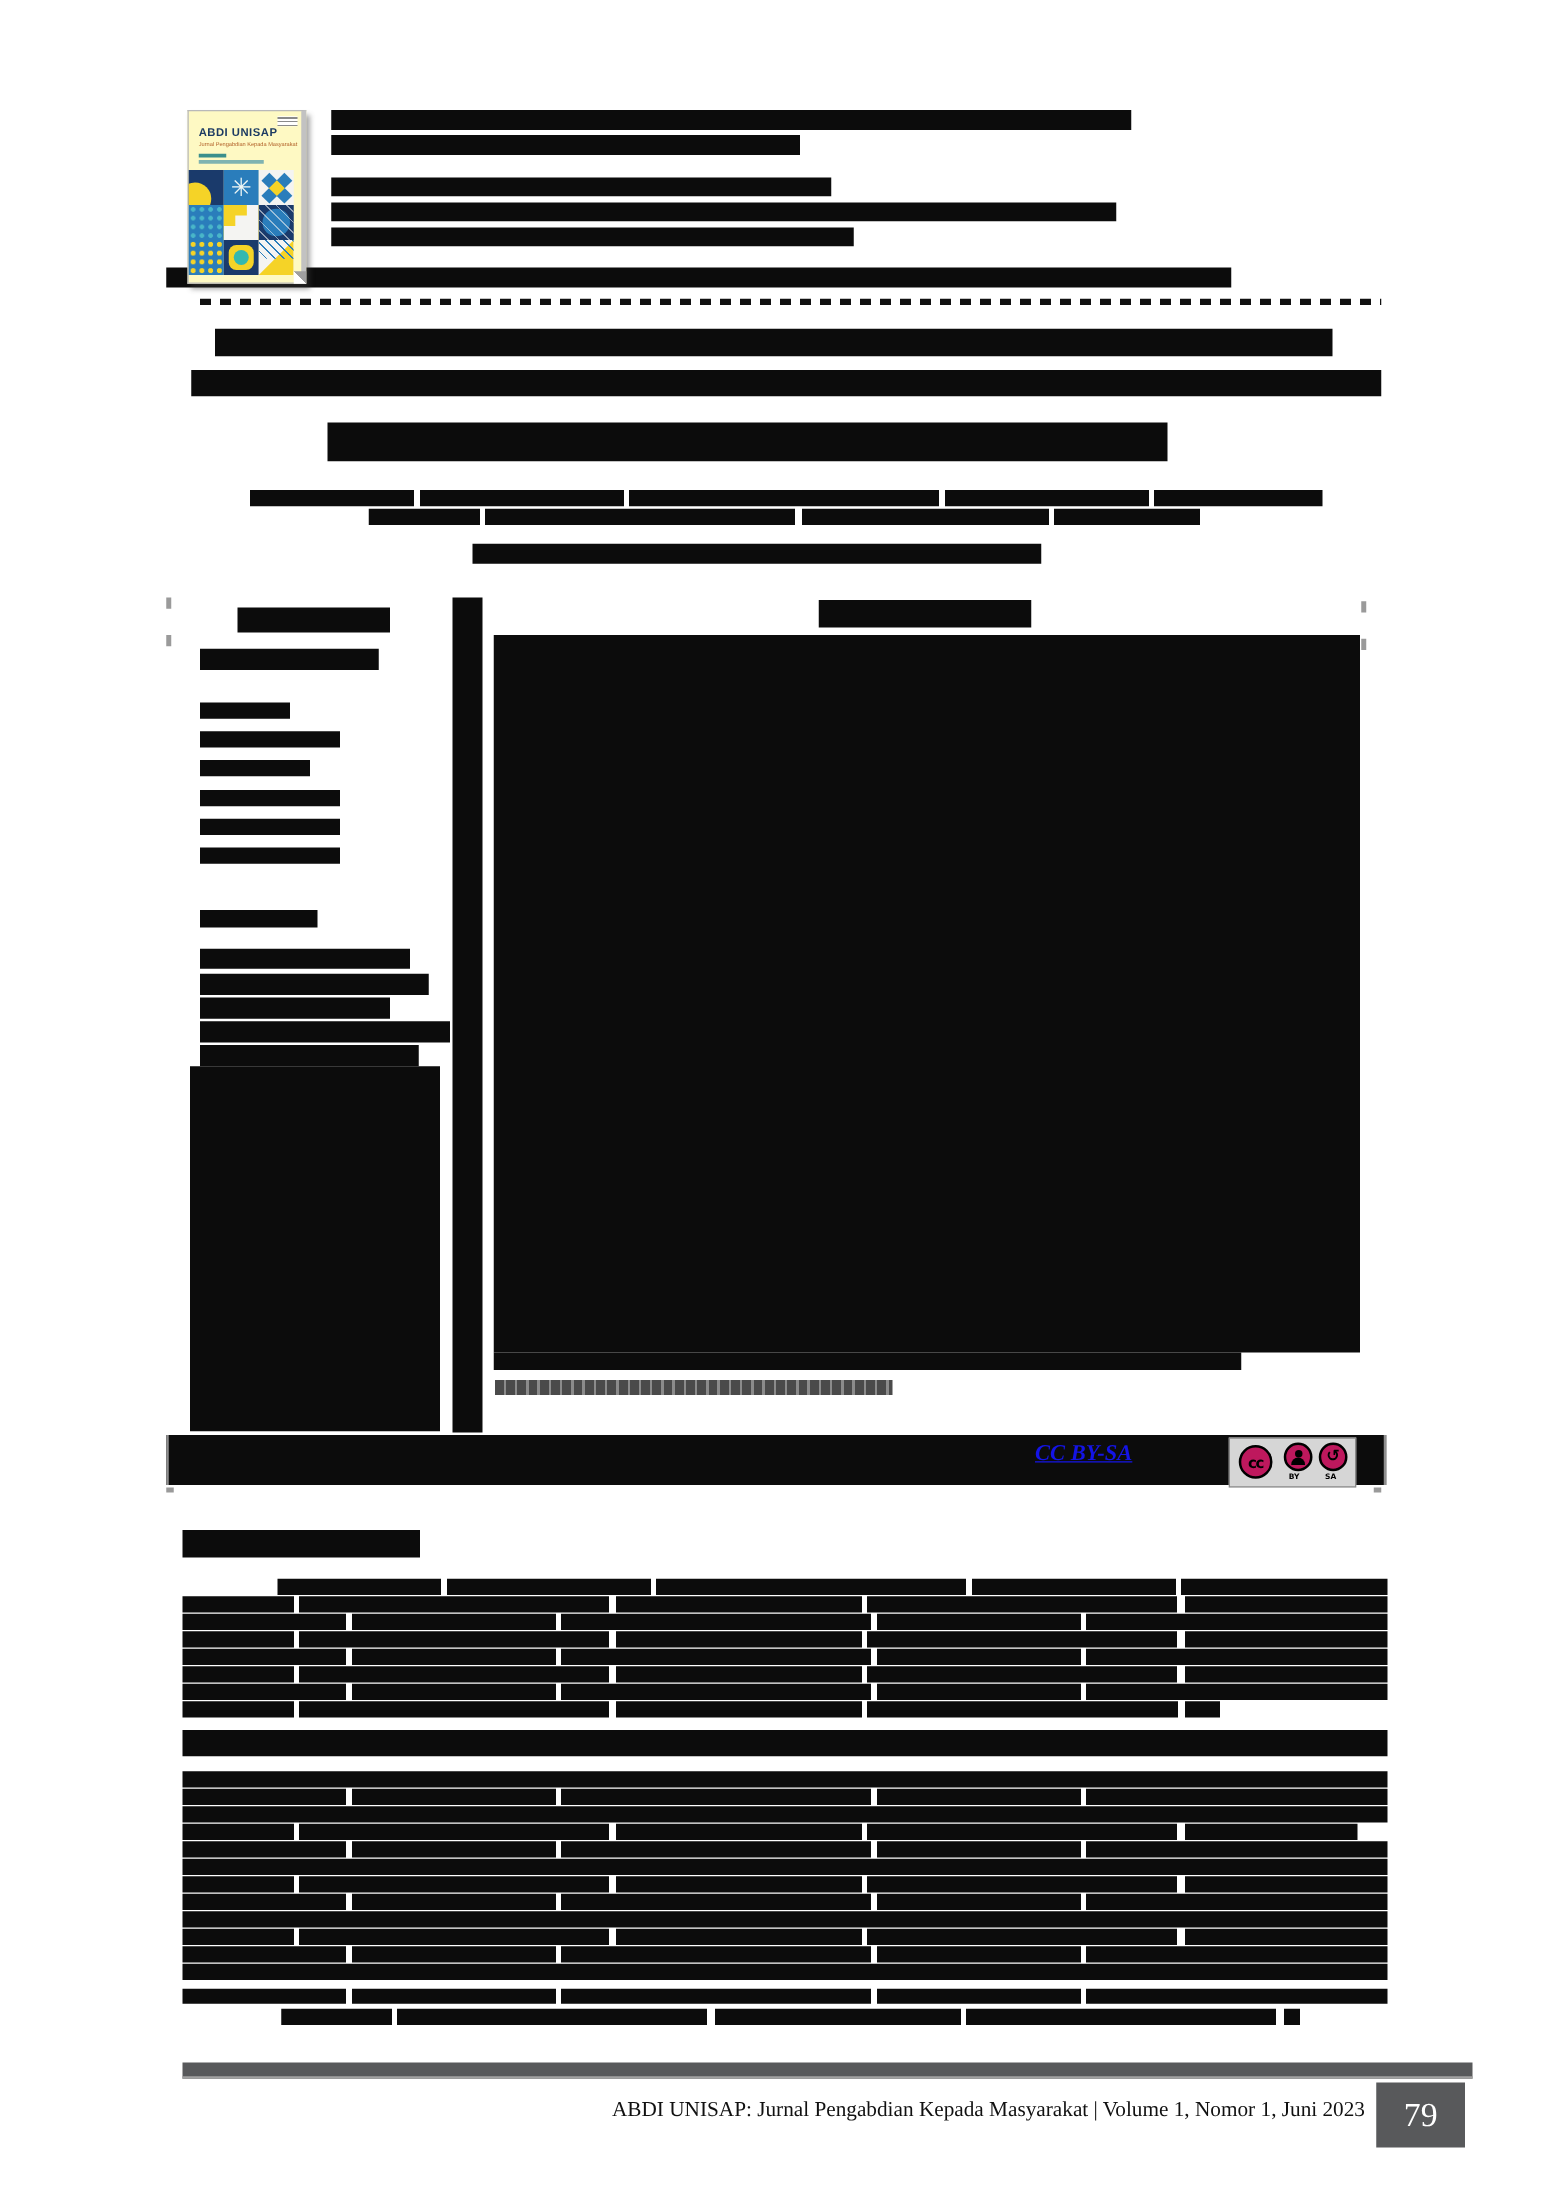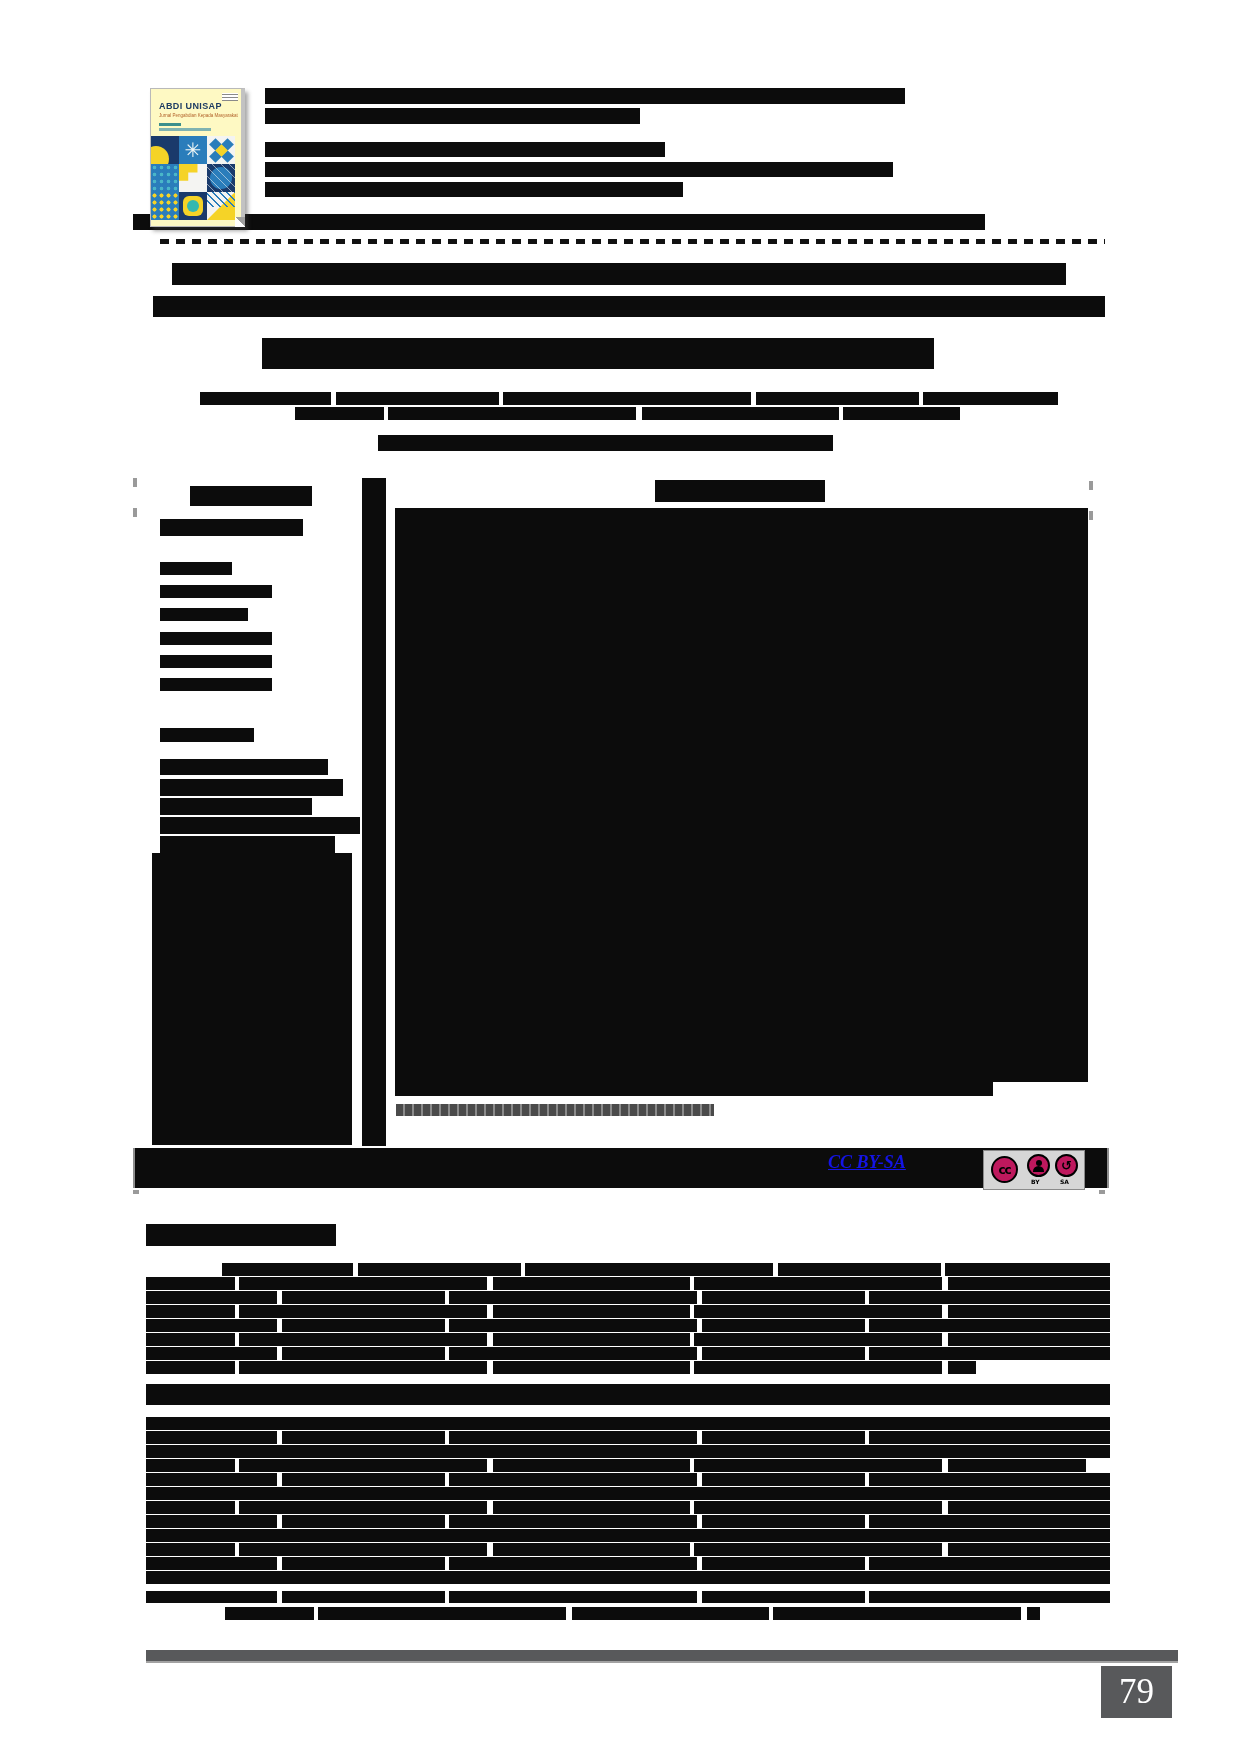--- a/index.html
+++ b/index.html
@@ -73,21 +73,21 @@
   .p-head{width:6px;height:6px;border-radius:50%;background:#000;margin:1px auto 0;}
   .p-body{width:11px;height:6px;border-radius:6px 6px 0 0;background:#000;margin:0 auto;}
   .cc-lbl{position:absolute;top:27px;font-family:"DejaVu Sans",sans-serif;font-size:6px;font-weight:bold;color:#000;}
   
   #foot-rule{position:absolute;left:146px;top:1650px;width:1032px;height:11px;background:#58595b;
          border-bottom:2px solid #a2a2a2;}
   #foot-text{position:absolute;left:146px;top:1678px;width:946px;text-align:right;
          font-family:"Liberation Serif",serif;font-size:17px;color:#111;}
   #page-box{position:absolute;left:1101px;top:1666px;width:71px;height:52px;background:#58595b;
          display:flex;align-items:center;justify-content:center;}
-  #page-box span{color:#ffffff;font-family:"Liberation Serif",serif;font-size:35px;}
+  #page-box span{color:#ffffff;font-family:"Liberation Serif",serif;font-size:27px;}
 </style>
 </head>
 <body>
 
 <div id="canvas">
 
   <div class="rb" style="left:265px;top:88px;width:640px;height:16px;"></div>
   <div class="rb" style="left:265px;top:108px;width:375px;height:16px;"></div>
   <div class="rb" style="left:265px;top:142px;width:400px;height:15px;"></div>
   <div class="rb" style="left:265px;top:162px;width:628px;height:15px;"></div>
@@ -214,17 +214,18 @@
   <div class="tx" style="left:146px;top:1515px;width:964px;height:13px;"></div>
   <div class="rb" style="left:146px;top:1529px;width:964px;height:13px;"></div>
   <div class="tx2" style="left:146px;top:1543px;width:964px;height:13px;"></div>
   <div class="tx" style="left:146px;top:1557px;width:964px;height:13px;"></div>
   <div class="rb" style="left:146px;top:1571px;width:964px;height:13px;"></div>
 
   <div class="tx" style="left:146px;top:1591px;width:964px;height:12px;"></div>
   <div class="tx2" style="left:225px;top:1607px;width:815px;height:13px;"></div>
 
   <div id="foot-rule"></div>
+  <div id="foot-text">ABDI UNISAP: Jurnal Pengabdian Kepada Masyarakat | Volume 1, Nomor 1, Juni 2023</div>
   <div id="page-box">
     <span>79</span>
   </div>
 
 </div>
 
 </body></html>

